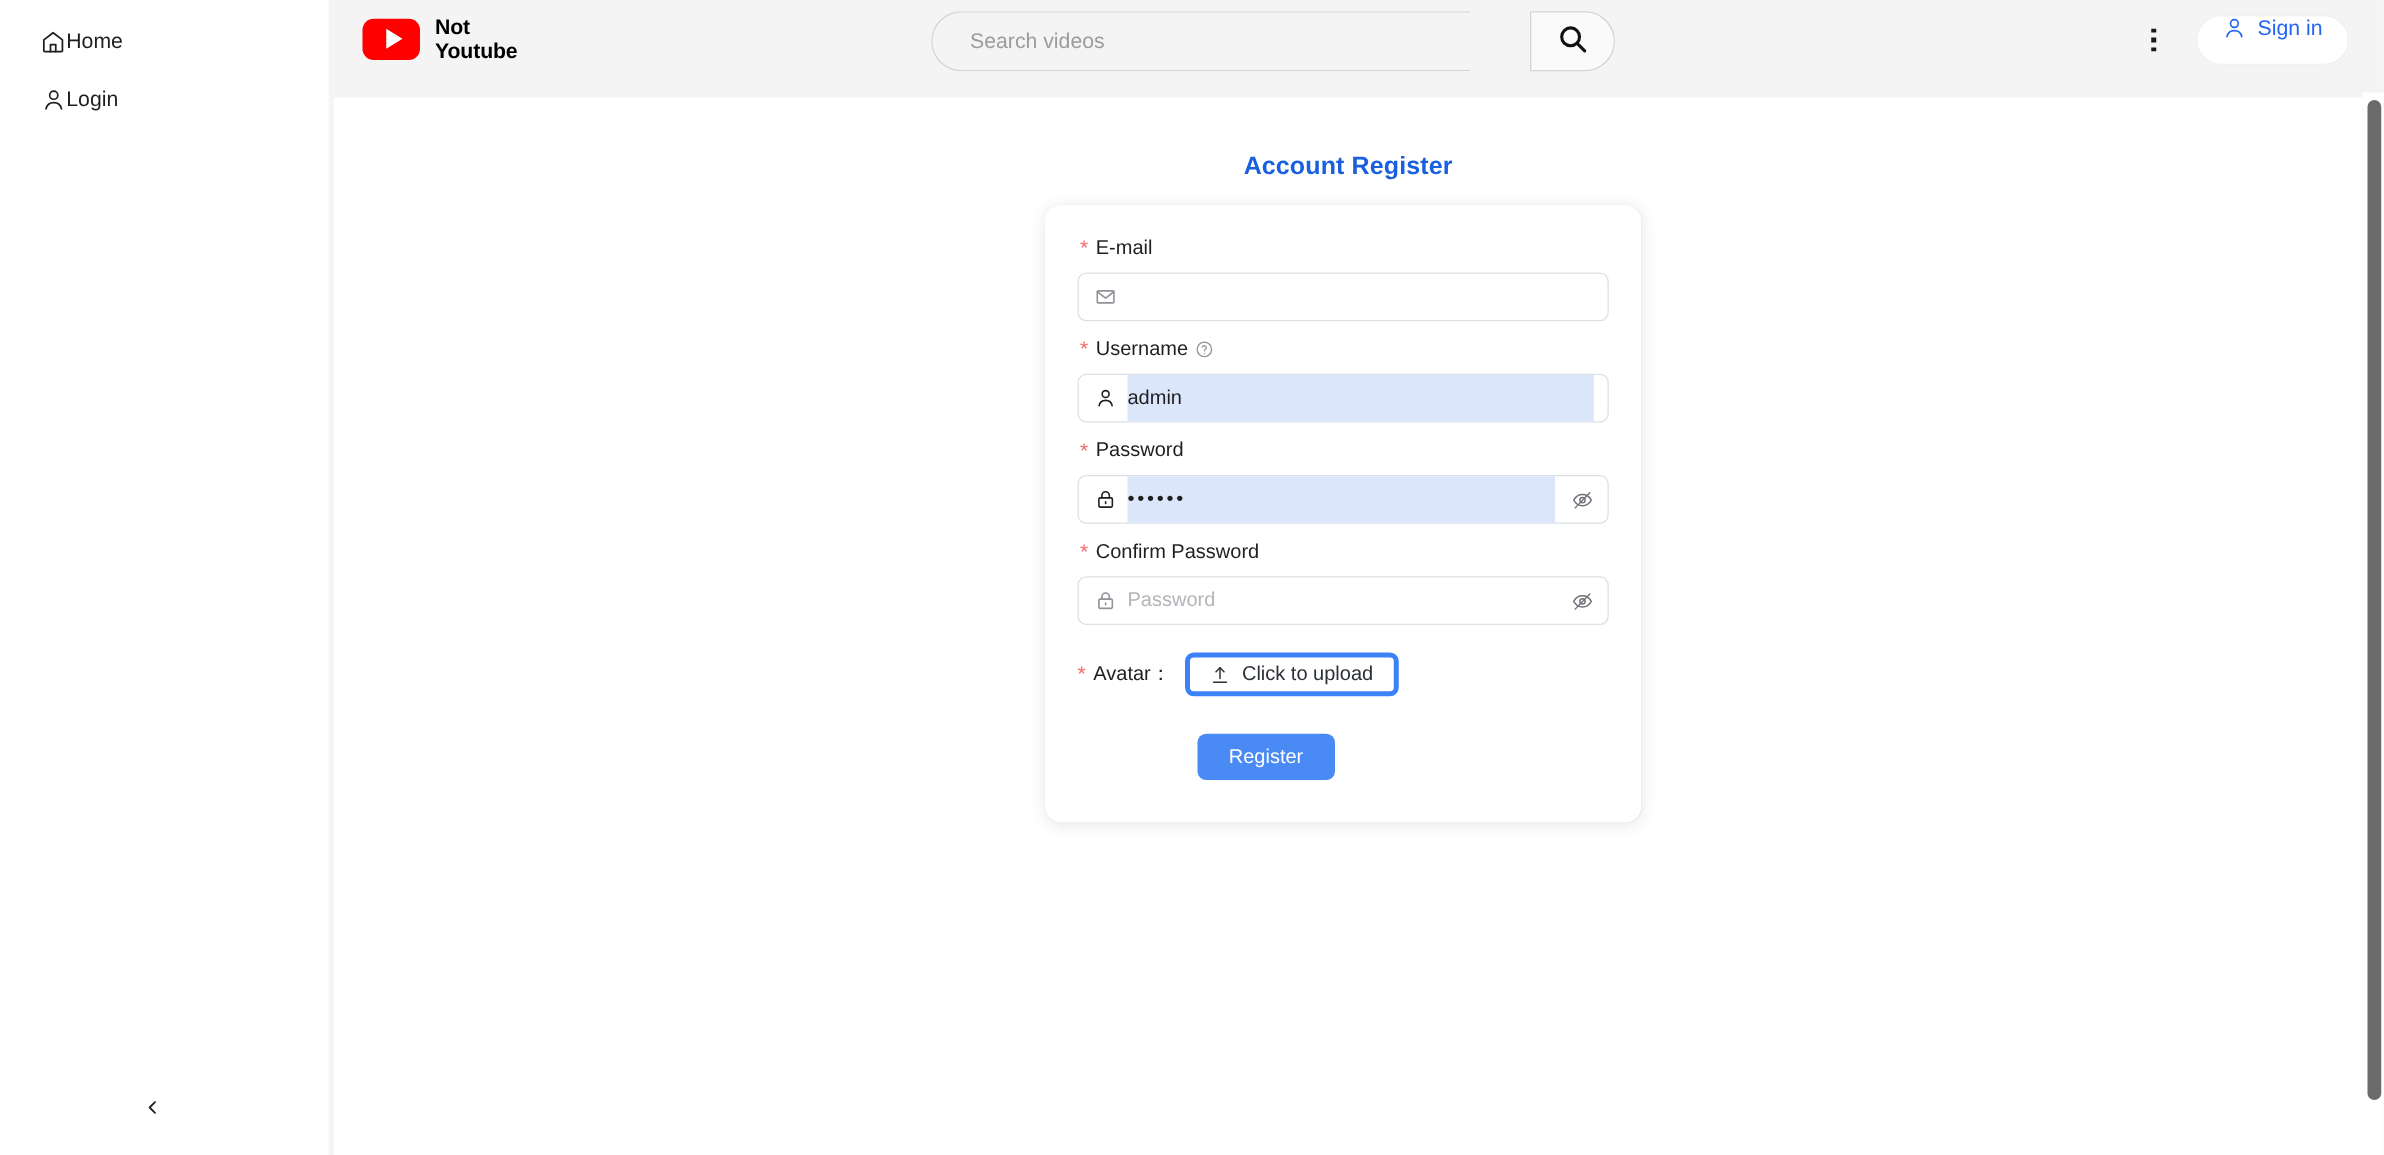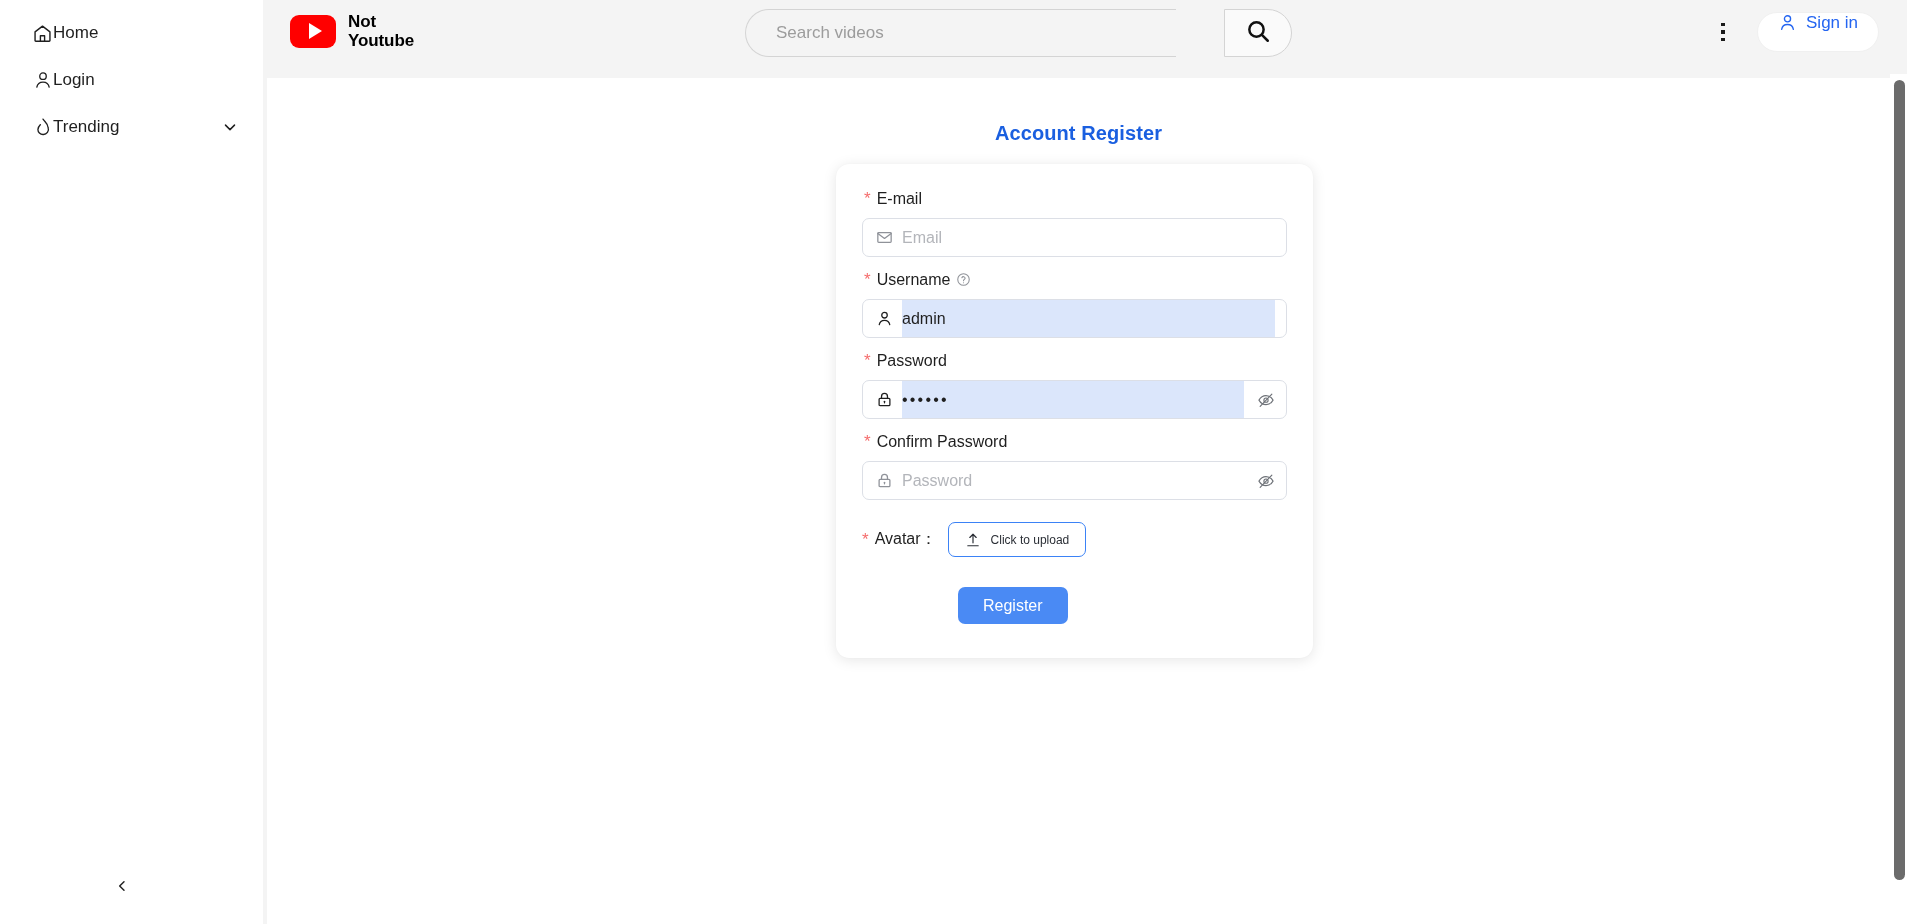--- a/index.html
+++ b/index.html
@@ -267,24 +267,24 @@
     font-size: 16px; color: #1f1f1f;
     white-space: nowrap;
   }
   #upload-button {
     display: inline-flex;
     align-items: center;
     gap: 10px;
     height: 35px;
     padding: 0 16px;
     margin-left: 9px;
-    border: 1px solid #3b82f6;
+    border: 4px solid #3b82f6;
     border-radius: 7px;
     background: #ffffff;
-    font-size: 12px;
+    font-size: 16px;
     color: #2b2f36;
     cursor: pointer;
     font-family: "Liberation Sans", sans-serif;
     white-space: nowrap;
   }
   #upload-button .ico { display: flex; color: #2b2f36; }
 
   #submit-row {
     margin-top: 30px;
     padding-left: 96px;
@@ -342,33 +342,20 @@
         <span class="ico">
           <svg width="20" height="20" viewBox="0 0 24 24" fill="none" stroke="currentColor" stroke-width="1.6" stroke-linecap="round" stroke-linejoin="round">
             <circle cx="12" cy="7.4" r="3.9"></circle>
             <path d="M4.6 20.6c.7-4 3.7-6.1 7.4-6.1s6.7 2.1 7.4 6.1"></path>
           </svg>
         </span>
         <span class="side-label">Login</span>
       </div>
 
 
-      <div class="side-item">
-        <span class="ico">
-          <svg width="20" height="20" viewBox="0 0 24 24" fill="none" stroke="currentColor" stroke-width="1.6" stroke-linecap="round" stroke-linejoin="round">
-            <path d="M12 2.6c2.4 3.4 6.1 5.3 6.1 10.1A6.1 6.1 0 0 1 12 21a6.1 6.1 0 0 1-6.1-6.1c0-2.6 1.5-4.1 3-5.7"></path>
-          </svg>
-        </span>
-        <span class="side-label">Trending</span>
-        <span class="side-chev">
-          <svg width="18" height="18" viewBox="0 0 24 24" fill="none" stroke="currentColor" stroke-width="2" stroke-linecap="round" stroke-linejoin="round">
-            <path d="M6 9.5l6 6 6-6"></path>
-          </svg>
-        </span>
-      </div>
 
     </div>
 
     <div id="sidebar-collapse">
       <span>
         <svg width="16" height="16" viewBox="0 0 24 24" fill="none" stroke="currentColor" stroke-width="2.2" stroke-linecap="round" stroke-linejoin="round">
           <path d="M15 5.5 8.5 12l6.5 6.5"></path>
         </svg>
       </span>
     </div>
@@ -427,21 +414,20 @@
           <span class="req">*</span>
           <span>E-mail</span>
         </div>
         <div class="input-box">
           <span class="lead-ico">
             <svg width="17" height="17" viewBox="0 0 24 24" fill="none" stroke="currentColor" stroke-width="1.8" stroke-linecap="round" stroke-linejoin="round">
               <rect x="2.6" y="5.2" width="18.8" height="13.6" rx="1.2"></rect>
               <path d="M2.6 6.2 12 13.3l9.4-7.1"></path>
             </svg>
           </span>
-          <input class="inp" type="text" placeholder="Email" style="">
         </div>
       </div>
 
       <div class="field">
         <div class="field-label">
           <span class="req">*</span>
           <span>Username</span>
           <span class="help-icon">
             <svg width="15" height="15" viewBox="0 0 24 24" fill="none" stroke="currentColor" stroke-width="1.7" stroke-linecap="round" stroke-linejoin="round">
               <circle cx="12" cy="12" r="9.2"></circle>

